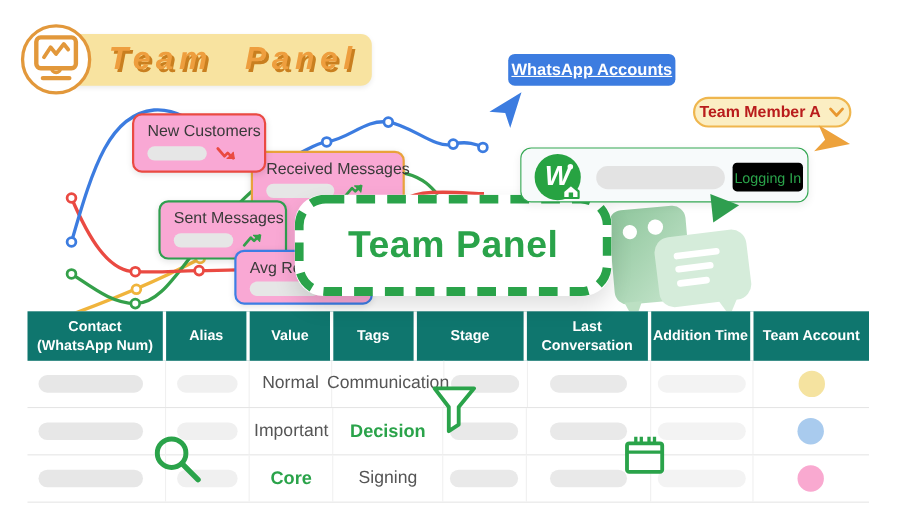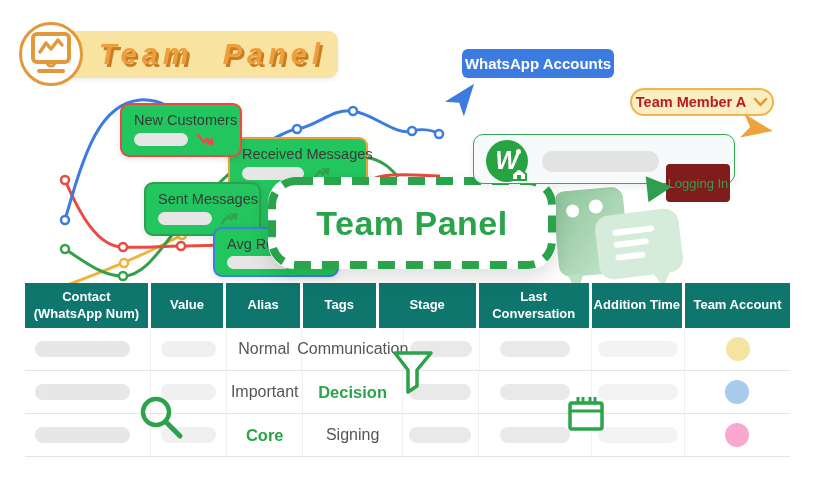--- a/index.html
+++ b/index.html
@@ -16,21 +16,21 @@
     letter-spacing:5px; word-spacing:16px; color:#EE9E3E;
     text-shadow:2.5px 2.5px 0 #C97F1F; padding-left:26px; white-space:nowrap; }
   .badge-circle { position:absolute; left:19px; top:22px; width:64px; height:64px;
     background:#fff; border:3px solid #E2983B; border-radius:50%; z-index:10;
     display:flex; align-items:center; justify-content:center; }
 
   
   #chart-svg { position:absolute; left:0; top:0; width:820px; height:480px; z-index:1; pointer-events:none; }
 
   
-  .lcard { position:absolute; background:#22c55e; border-radius:9px;
+  .lcard { position:absolute; background:#f9a8d4; border-radius:9px;
     box-shadow:0 2px 6px rgba(0,0,0,.10); z-index:5; }
   .lcard .ttl { font-size:14.5px; color:#3A3A3A; padding:7px 12px 2px 12px; white-space:nowrap; }
   .lcard .row { display:flex; align-items:center; gap:8px; padding:2px 12px 8px 12px; }
   .pill { background:#E6E6E6; border-radius:8px; height:13px; }
   #card-new { left:120px; top:103px; width:122px; border:2.5px solid #EA4A42; }
   #card-received { left:228px; top:137px; width:140px; height:118px; border:2.5px solid #E9A23B; z-index:4; }
   #card-sent { left:144px; top:182px; width:117px; border:2.5px solid #2F9E4F; z-index:6; }
   #card-avg { left:213px; top:227px; width:126px; height:50px; border:2.5px solid #3D7DE4; z-index:7; }
 
   
@@ -38,40 +38,40 @@
     background:#fff; border-radius:26px; z-index:8;
     box-shadow:0 10px 20px rgba(0,0,0,.12);
     display:flex; align-items:center; justify-content:center; }
   #center-panel svg.border { position:absolute; inset:0; }
   #center-panel .big { font-size:34px; font-weight:800; color:#2AA34A; letter-spacing:.5px; }
 
   
   #wa-btn { position:absolute; left:462px; top:49px; width:152px; height:29px;
     background:#3C7CE0; color:#fff; border:none; border-radius:6px;
     font-size:15px; font-weight:bold; font-family:"Liberation Sans",sans-serif;
-    z-index:10; display:flex; align-items:center; justify-content:center; }
+    z-index:10; display:flex; align-items:center; justify-content:center;text-decoration:underline; }
 
   
   #member-dd { position:absolute; left:630px; top:88px; width:144px; height:28px;
     background:#FBEEC3; border:2px solid #EFB64E; border-radius:14px; z-index:10;
     display:flex; align-items:center; justify-content:center; gap:7px; cursor:pointer; }
   #member-dd span { font-size:14.5px; font-weight:bold; color:#b91c1c; white-space:nowrap; }
 
   
   #login-card { position:absolute; left:473px; top:134px; width:262px; height:50px;
     background:#F7FAFB; border:1.5px solid #34A853; border-radius:10px; z-index:9;
     box-shadow:0 3px 8px rgba(0,0,0,.07); }
   #login-logo { position:absolute; left:12px; top:5px; width:42px; height:42px;
     background:#27A342; border-radius:50%; display:flex; align-items:center; justify-content:center; }
   #login-logo .w { color:#fff; font-size:25px; font-weight:bold; font-style:italic; margin-top:-2px; }
   #login-logo .dot { position:absolute; right:7px; top:9px; width:5px; height:5px; background:#fff; border-radius:50%; }
   #login-house { position:absolute; left:36px; top:31px; }
   #login-pill { position:absolute; left:68px; top:16px; width:117px; height:21px; background:#E3E3E3; border-radius:11px; }
-  #login-status { position:absolute; left:192px; top:29px; width:64px; height:38px;
-    background:#7f1d1d; border-radius:4px; color:#2AA34A; font-size:13px;
+  #login-status { position:absolute; left:192px; top:13px; width:64px; height:26px;
+    background:#000000; border-radius:4px; color:#2AA34A; font-size:13px;
     display:flex; align-items:center; justify-content:center; }
 
   
   .bubble { position:absolute; z-index:2; }
   #bubble-face { left:556px; top:189px; width:70px; height:86px;
     background:linear-gradient(135deg,#8CC49A 0%,#C9E7CF 100%); border-radius:12px;
     transform:rotate(-5deg); }
   #bubble-face .eye { position:absolute; background:#fff; border-radius:50%; }
   #bubble-face .tail { position:absolute; left:8px; bottom:-16px; width:0; height:0;
     border-left:8px solid transparent; border-right:8px solid transparent; border-top:18px solid #BCE0C3; }
@@ -235,25 +235,25 @@
   <svg class="cursor" style="left:645px;top:174px" width="30" height="30" viewBox="0 0 30 30">
     <polygon points="2,1 27,14 2,27" fill="#2F9E4F" transform="rotate(-6 14 14)"></polygon>
   </svg>
 
   <div id="crm-table">
     <div class="thead">
       <div class="th c0">
         <span>Contact</span>
           <span>(WhatsApp Num)</span>
       </div>
+      <div class="th c1">
+          <span>Alias</span>
+        </div>
       <div class="th c2">
           <span>Value</span>
-        </div>
-      <div class="th c1">
-          <span>Alias</span>
         </div>
       <div class="th c4">
           <span>Tags</span>
         </div>
       <div class="th c3">
           <span>Stage</span>
         </div>
       <div class="th c5">
           <span>Last Conversation</span>
         </div>

